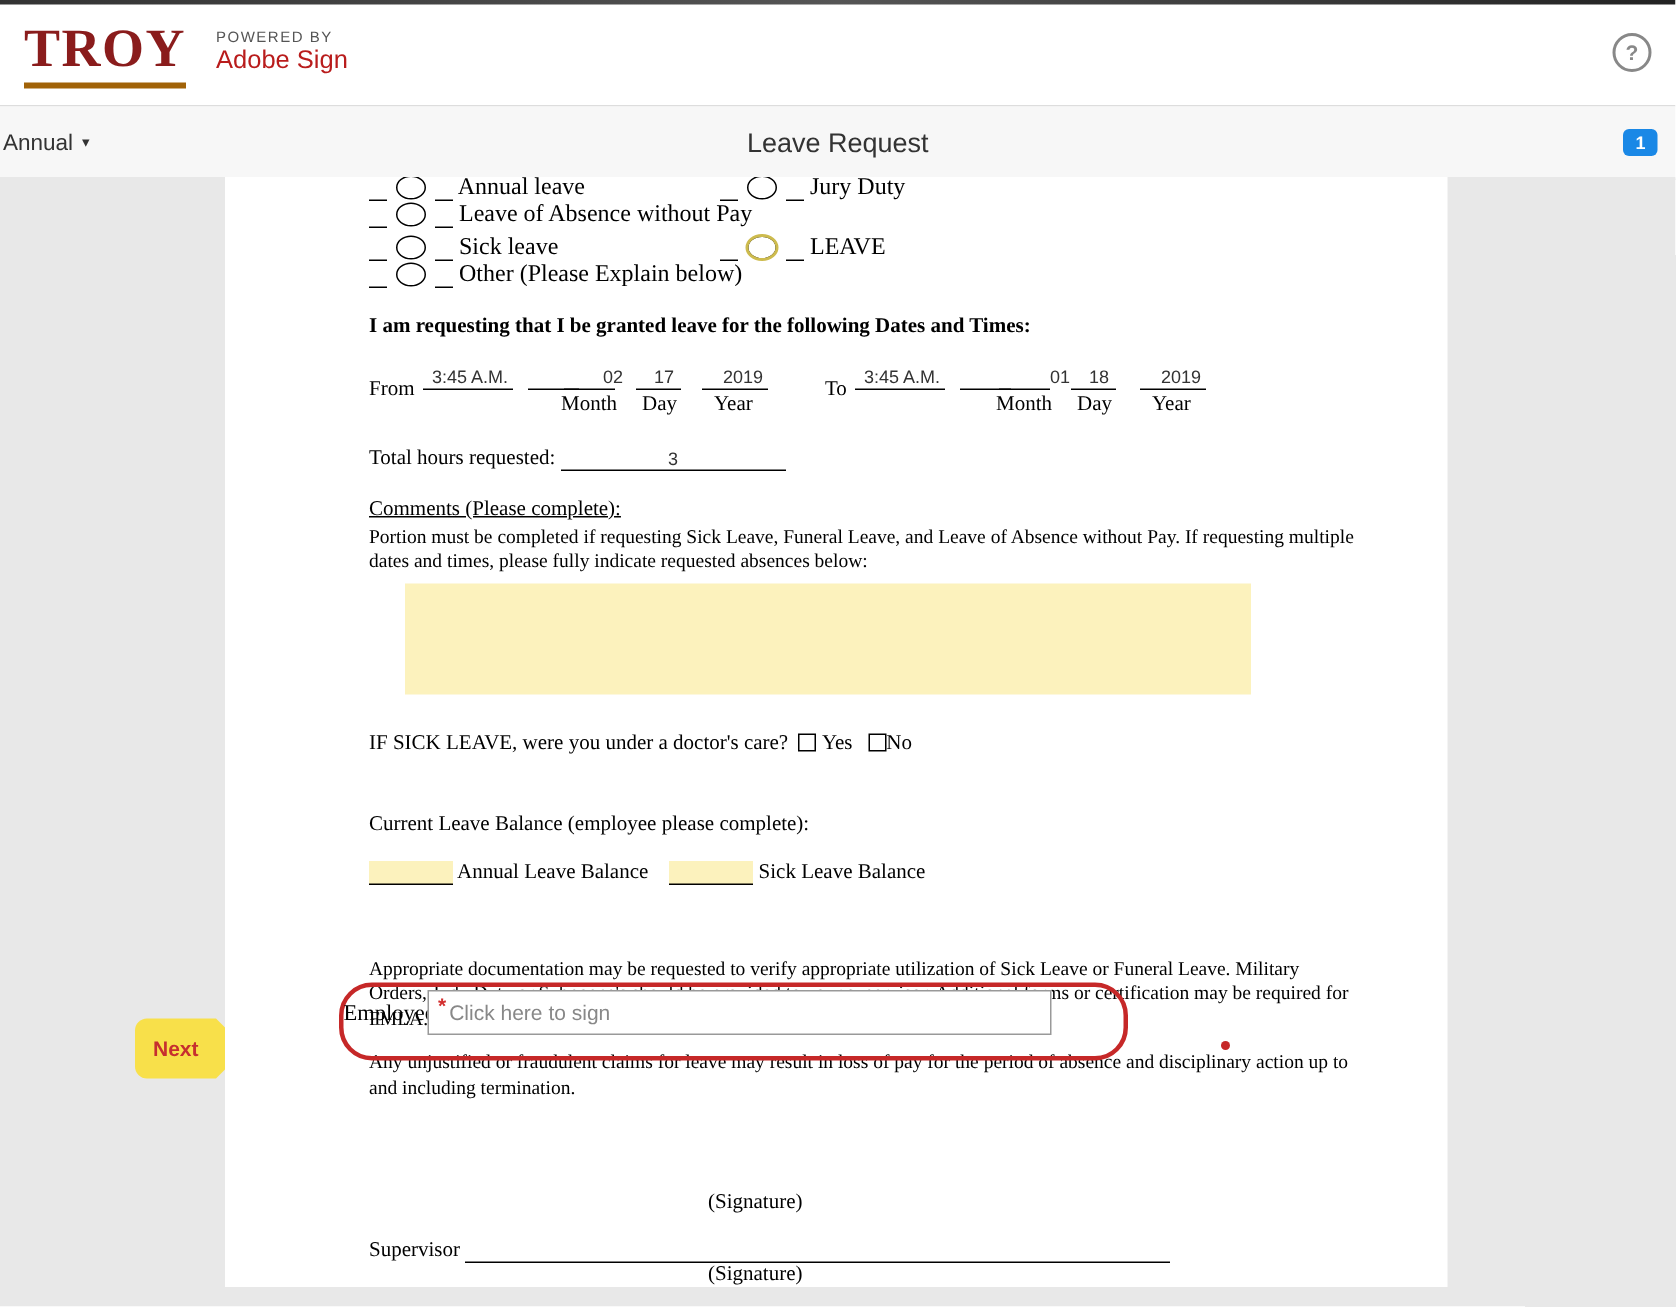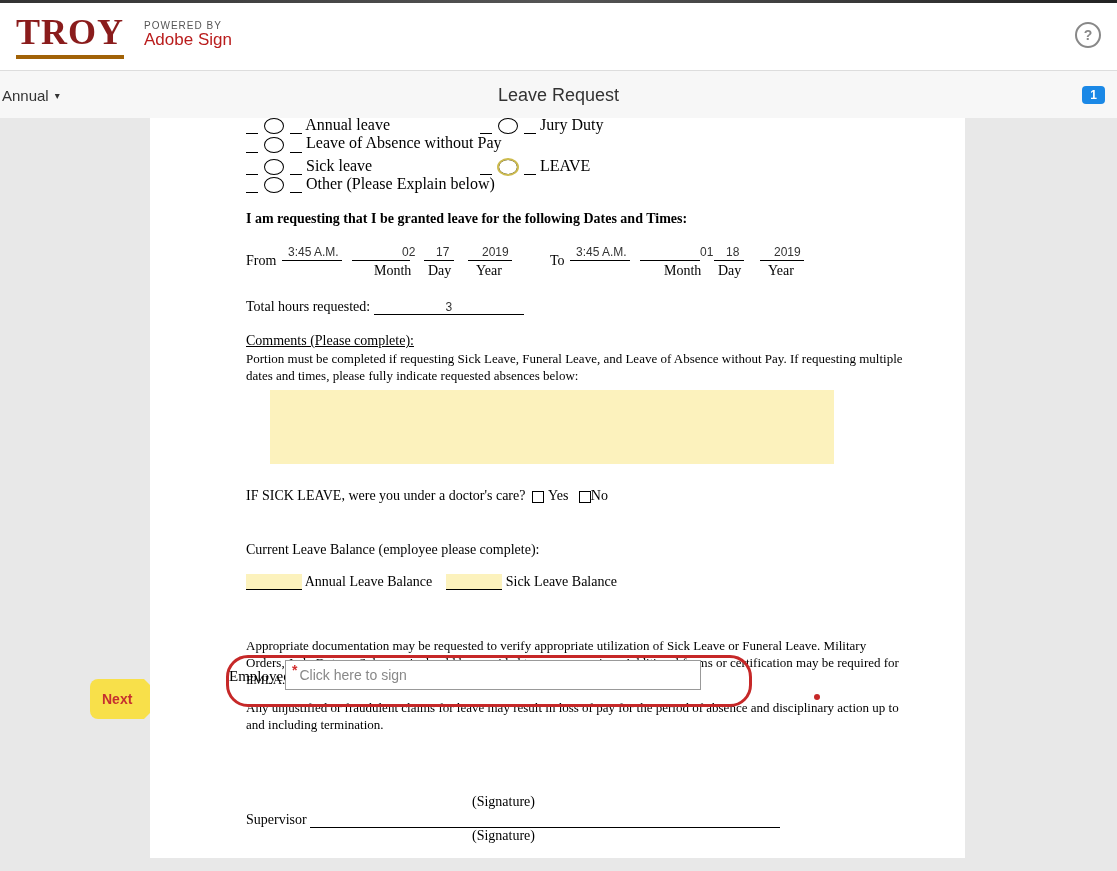--- a/index.html
+++ b/index.html
@@ -39,21 +39,21 @@
   .reqhours .line{display:inline-block;border-bottom:1px solid #000;width:150px;vertical-align:bottom;text-align:center;font-family:Arial,sans-serif;font-size:12px;color:#333;}
   .comments-title{margin-top:18px;text-decoration:underline;}
   .comments-note{font-size:13px;line-height:1.25;margin-top:2px;}
   .comments-box{background:#fcf2bd;width:560px;height:70px;margin:6px 0 0 24px;border:none;resize:none;font-family:Arial,sans-serif;font-size:13px;}
   .sick-row{margin-top:20px;}
   .balance-title{margin-top:38px;}
   .balance-row{margin-top:16px;}
   .ylfield{display:inline-block;background:#fcf2bd;border-bottom:1px solid #000;width:56px;height:15px;vertical-align:bottom;}
   .disclaim{font-size:13px;line-height:1.3;}
   
-  .sigline{margin-top:2px;}
+  .sigline{margin-top:16px;}
   .sig-ul{display:inline-block;border-bottom:1px solid #000;width:470px;vertical-align:bottom;}
   .sig-cap{margin-left:226px;font-size:14px;}
   .sigbox-wrap{position:absolute;border:3px solid #c62828;border-radius:22px;padding:6px 10px;left:-20px;width:500px;top:537px;height:34px;}
   .sigemp{position:absolute;left:0;top:10px;font-size:15px;}
   .sigfield{position:absolute;left:56px;top:2px;width:408px;height:28px;border:1px solid #999;background:#fff;display:flex;align-items:center;padding-left:6px;color:#888;font-family:Arial,sans-serif;font-size:14px;}
   .sigfield .ast{color:#d32f2f;font-weight:bold;margin-right:2px;position:relative;top:-5px;}
   .reddot{position:absolute;width:6px;height:6px;background:#c62828;border-radius:50%;left:568px;top:576px;}
   
   .nextarrow{position:absolute;left:90px;top:561px;background:#f8e04a;color:#c62f2f;font-weight:bold;font-size:14px;height:40px;display:flex;align-items:center;padding:0 12px 0 12px;border-radius:8px 0 0 8px;font-family:"Segoe UI",Arial,sans-serif;}
   .nextarrow::after{content:"";position:absolute;right:-20px;top:0;border-left:20px solid #f8e04a;border-top:20px solid transparent;border-bottom:20px solid transparent;}

